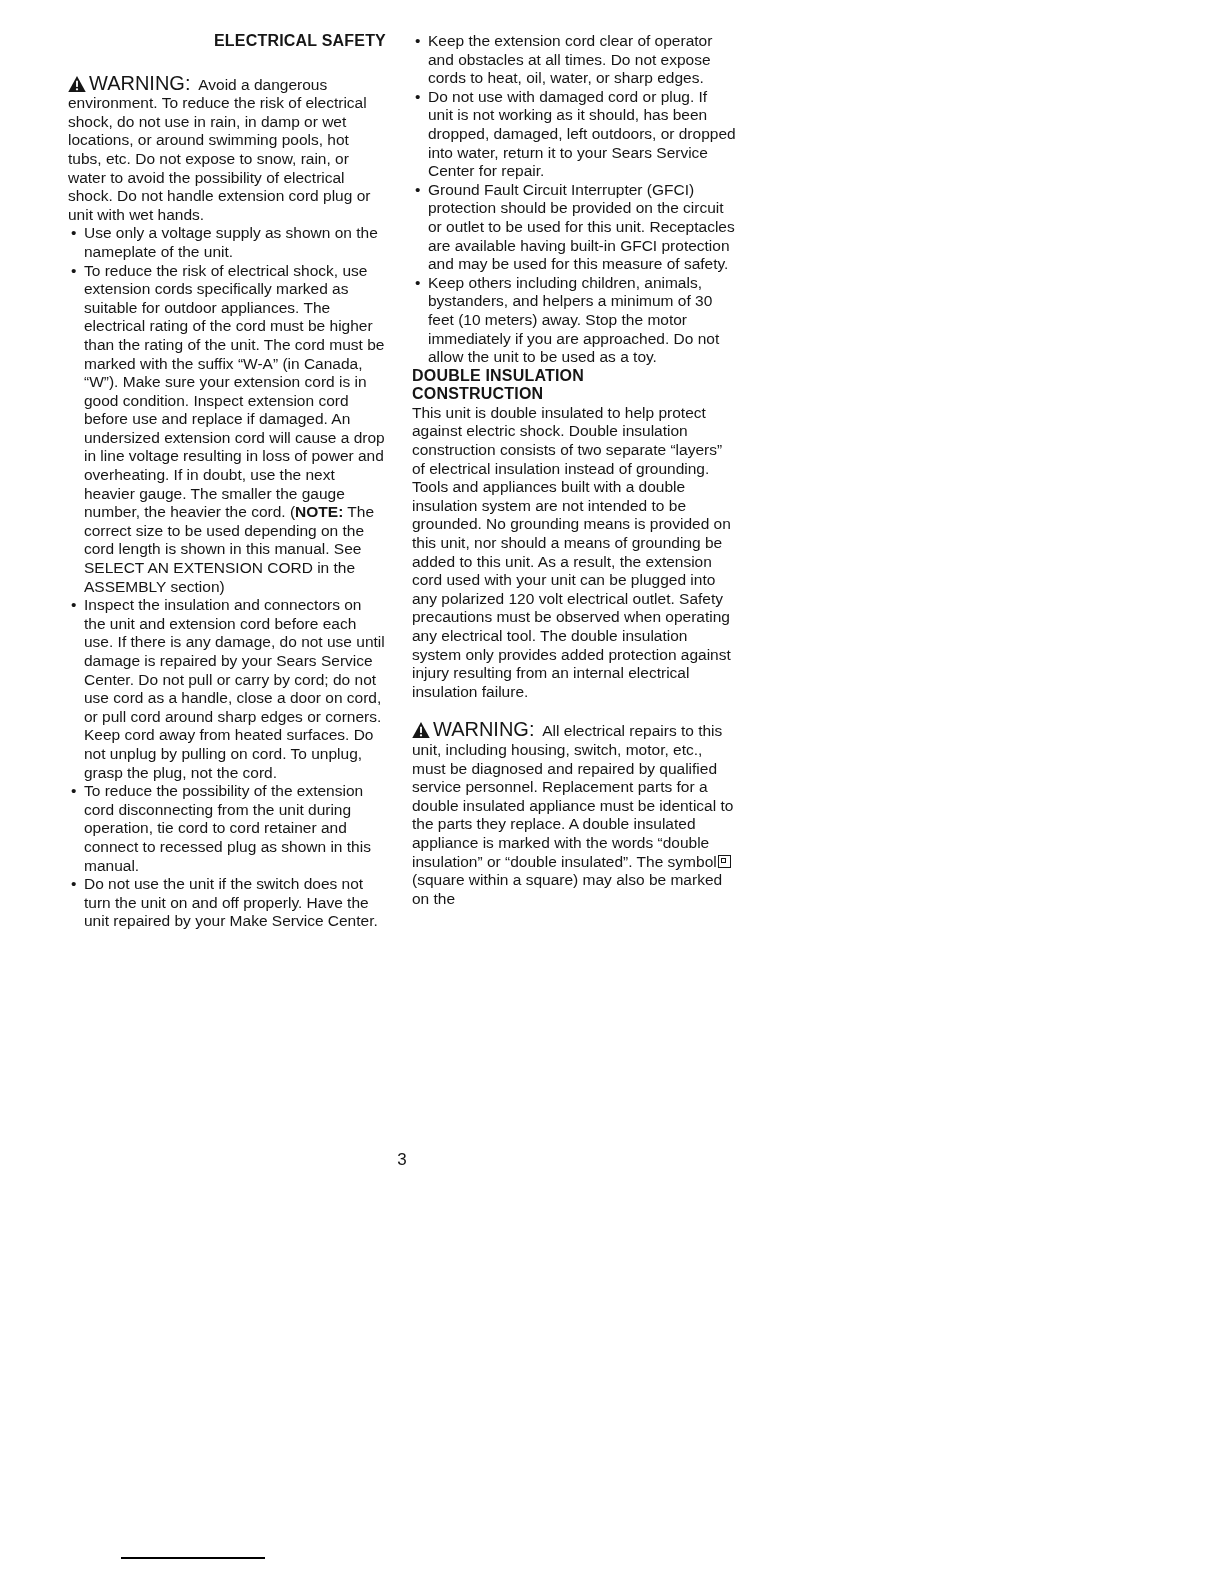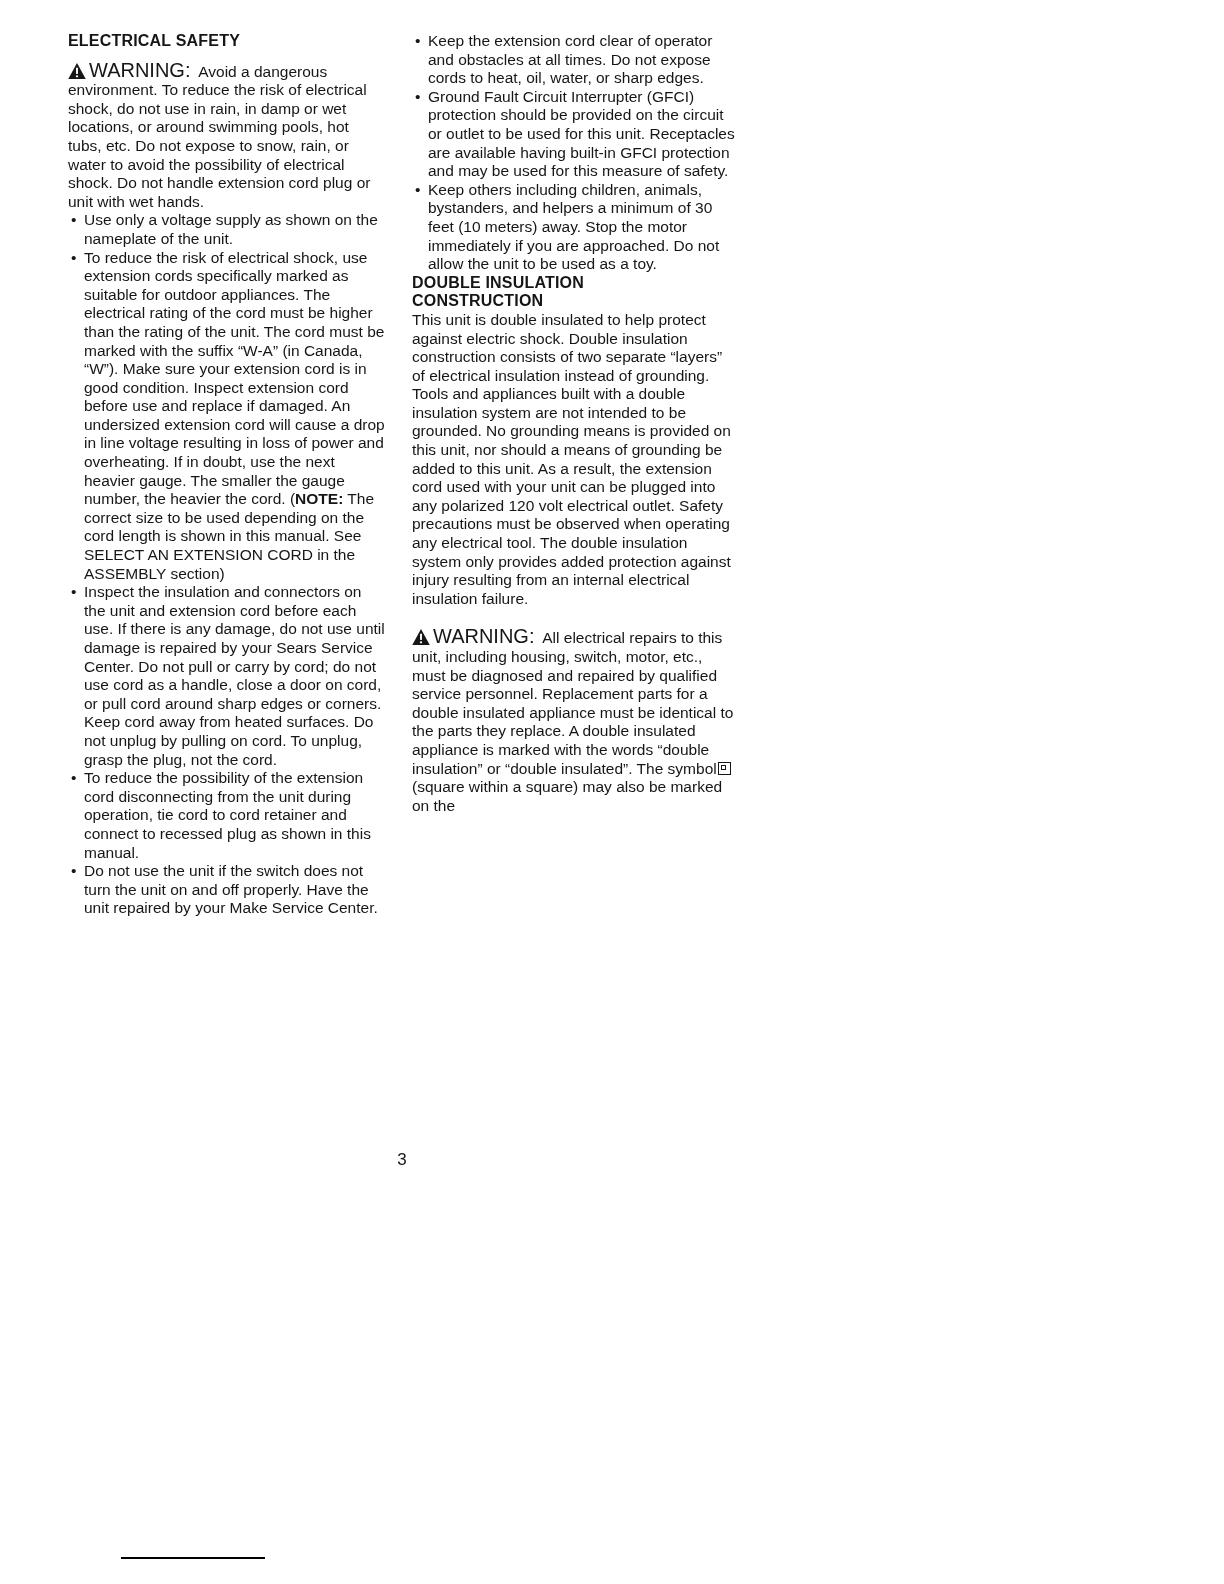--- a/index.html
+++ b/index.html
@@ -24,21 +24,21 @@
   }
   .col { font-size: 15.5px; line-height: 18.6px; text-align: left; }
   .col.left  { width: 318px; }
   .col.right { width: 324px; }
 
   .heading {
     font-size: 16px;
     font-weight: bold;
     letter-spacing: 0.2px;
   }
-  .left .heading { margin-bottom: 10px; }
+  .left .heading { margin-bottom: 23px; text-align: right; }
 
   .warning-p { margin: 0; }
   .warn-label { font-weight: normal; font-size: 20px; }
   .warn-icon { display: inline-block; margin-right: 3px; vertical-align: -2px; }
   .warn-icon svg { display: block; }
 
   ul.bullets { list-style: none; margin: 0; padding: 0; }
   ul.bullets li { position: relative; padding-left: 16px; }
   ul.bullets li::before { content: "\2022"; position: absolute; left: 3px; }
 
@@ -104,20 +104,21 @@
         <li><span>To reduce the risk of electrical shock, use extension cords specifically marked as suitable for outdoor appliances. The electrical rating of the cord must be higher than the rating of the unit. The cord must be marked with the suffix “W-A” (in Canada, “W”). Make sure your extension cord is in good condition. Inspect extension cord before use and replace if damaged. An undersized extension cord will cause a drop in line voltage resulting in loss of power and overheating. If in doubt, use the next heavier gauge. The smaller the gauge number, the heavier the cord. (</span><span class="bold">NOTE:</span> <span>The correct size to be used depending on the cord length is shown in this manual. See SELECT AN EXTENSION CORD in the ASSEMBLY section)</span></li>
         <li>Inspect the insulation and connectors on the unit and extension cord before each use. If there is any damage, do not use until damage is repaired by your Sears Service Center. Do not pull or carry by cord; do not use cord as a handle, close a door on cord, or pull cord around sharp edges or corners. Keep cord away from heated surfaces. Do not unplug by pulling on cord. To unplug, grasp the plug, not the cord.</li>
         <li>To reduce the possibility of the extension cord disconnecting from the unit during operation, tie cord to cord retainer and connect to recessed plug as shown in this manual.</li>
         <li>Do not use the unit if the switch does not turn the unit on and off properly. Have the unit repaired by your Make Service Center.</li>
       </ul>
     </div>
 
     <div class="col right">
       <ul class="bullets">
         <li>Keep the extension cord clear of operator and obstacles at all times. Do not expose cords to heat, oil, water, or sharp edges.</li>
+        <li>Do not use with damaged cord or plug. If unit is not working as it should, has been dropped, damaged, left outdoors, or dropped into water, return it to your Sears Service Center for repair.</li>
         <li>Ground Fault Circuit Interrupter (GFCI) protection should be provided on the circuit or outlet to be used for this unit. Receptacles are available having built-in GFCI protection and may be used for this measure of safety.</li>
         <li>Keep others including children, animals, bystanders, and helpers a minimum of 30 feet (10 meters) away. Stop the motor immediately if you are approached. Do not allow the unit to be used as a toy.</li>
       </ul>
 
       <div class="heading2">DOUBLE INSULATION CONSTRUCTION</div>
       <p>This unit is double insulated to help protect against electric shock. Double insulation construction consists of two separate “layers” of electrical insulation instead of grounding. Tools and appliances built with a double insulation system are not intended to be grounded. No grounding means is provided on this unit, nor should a means of grounding be added to this unit. As a result, the extension cord used with your unit can be plugged into any polarized 120 volt electrical outlet. Safety precautions must be observed when operating any electrical tool. The double insulation system only provides added protection against injury resulting from an internal electrical insulation failure.</p>
 
       <p class="warning-p warning2"><span class="warn-icon"><svg width="18" height="16" viewBox="0 0 24 22">
               <path d="M12 0 L24 22 H0 Z" fill="#161616"></path>
               <rect x="10.7" y="6.5" width="2.6" height="8.5" fill="#ffffff"></rect>

